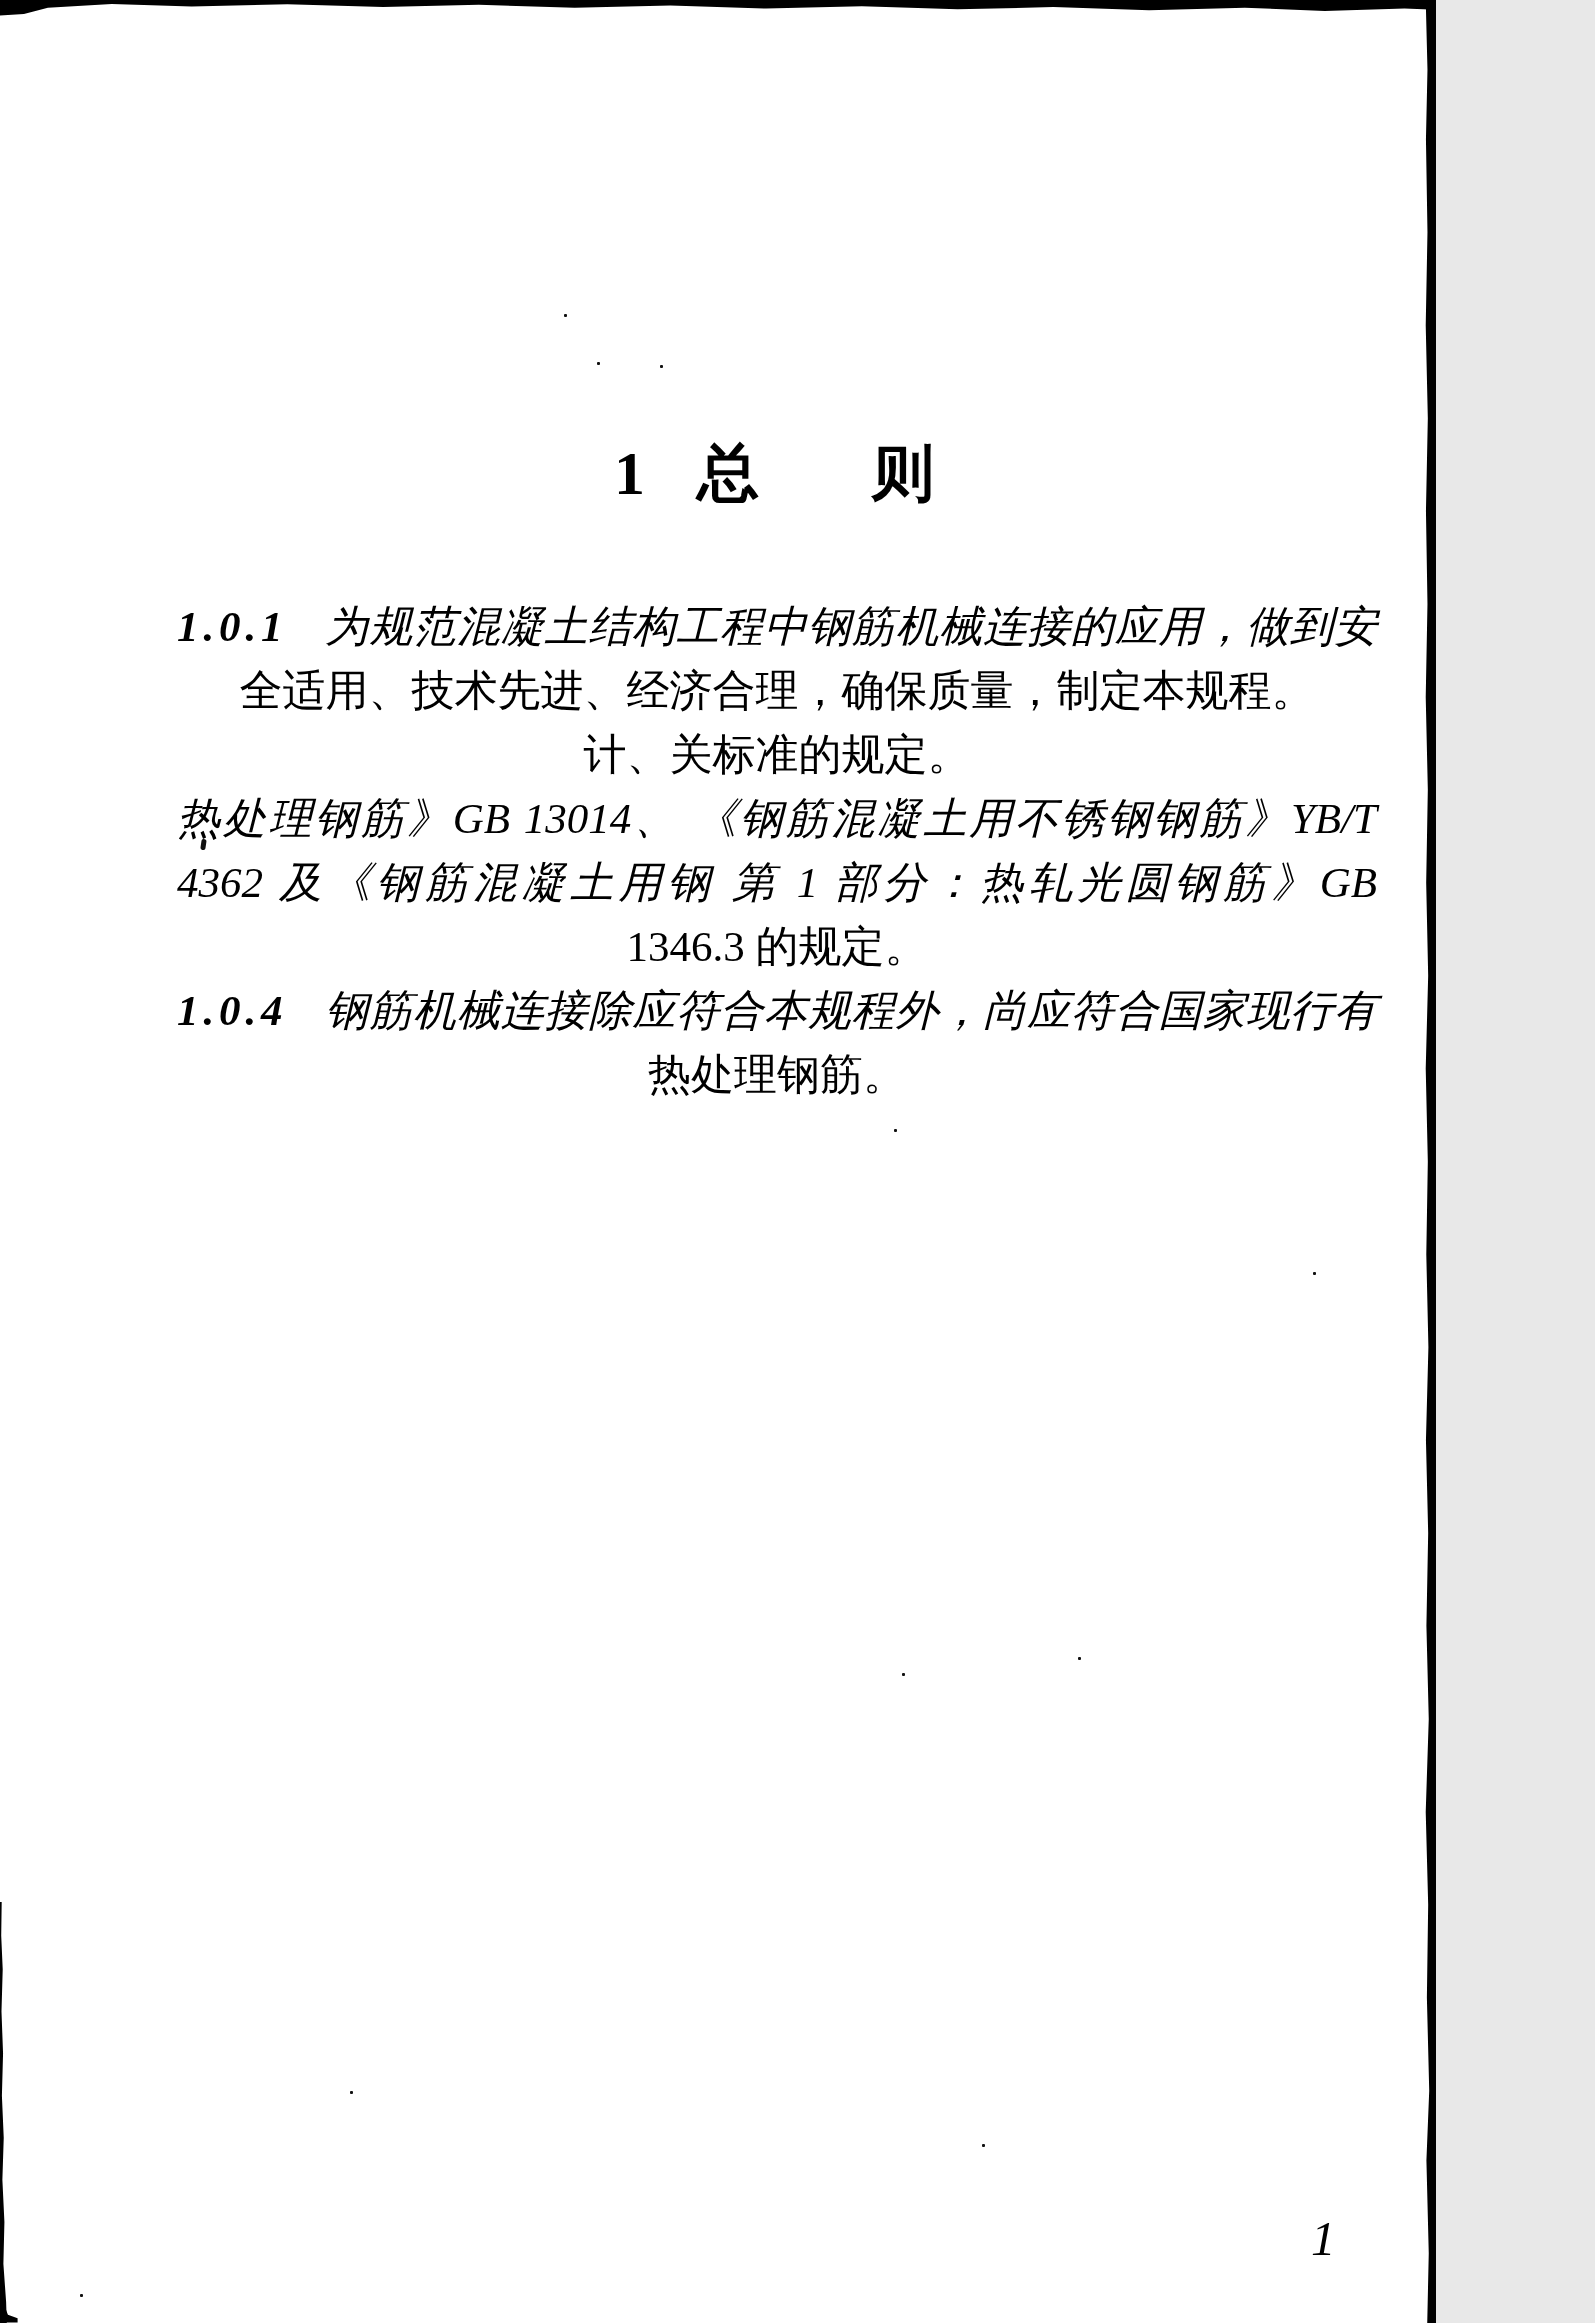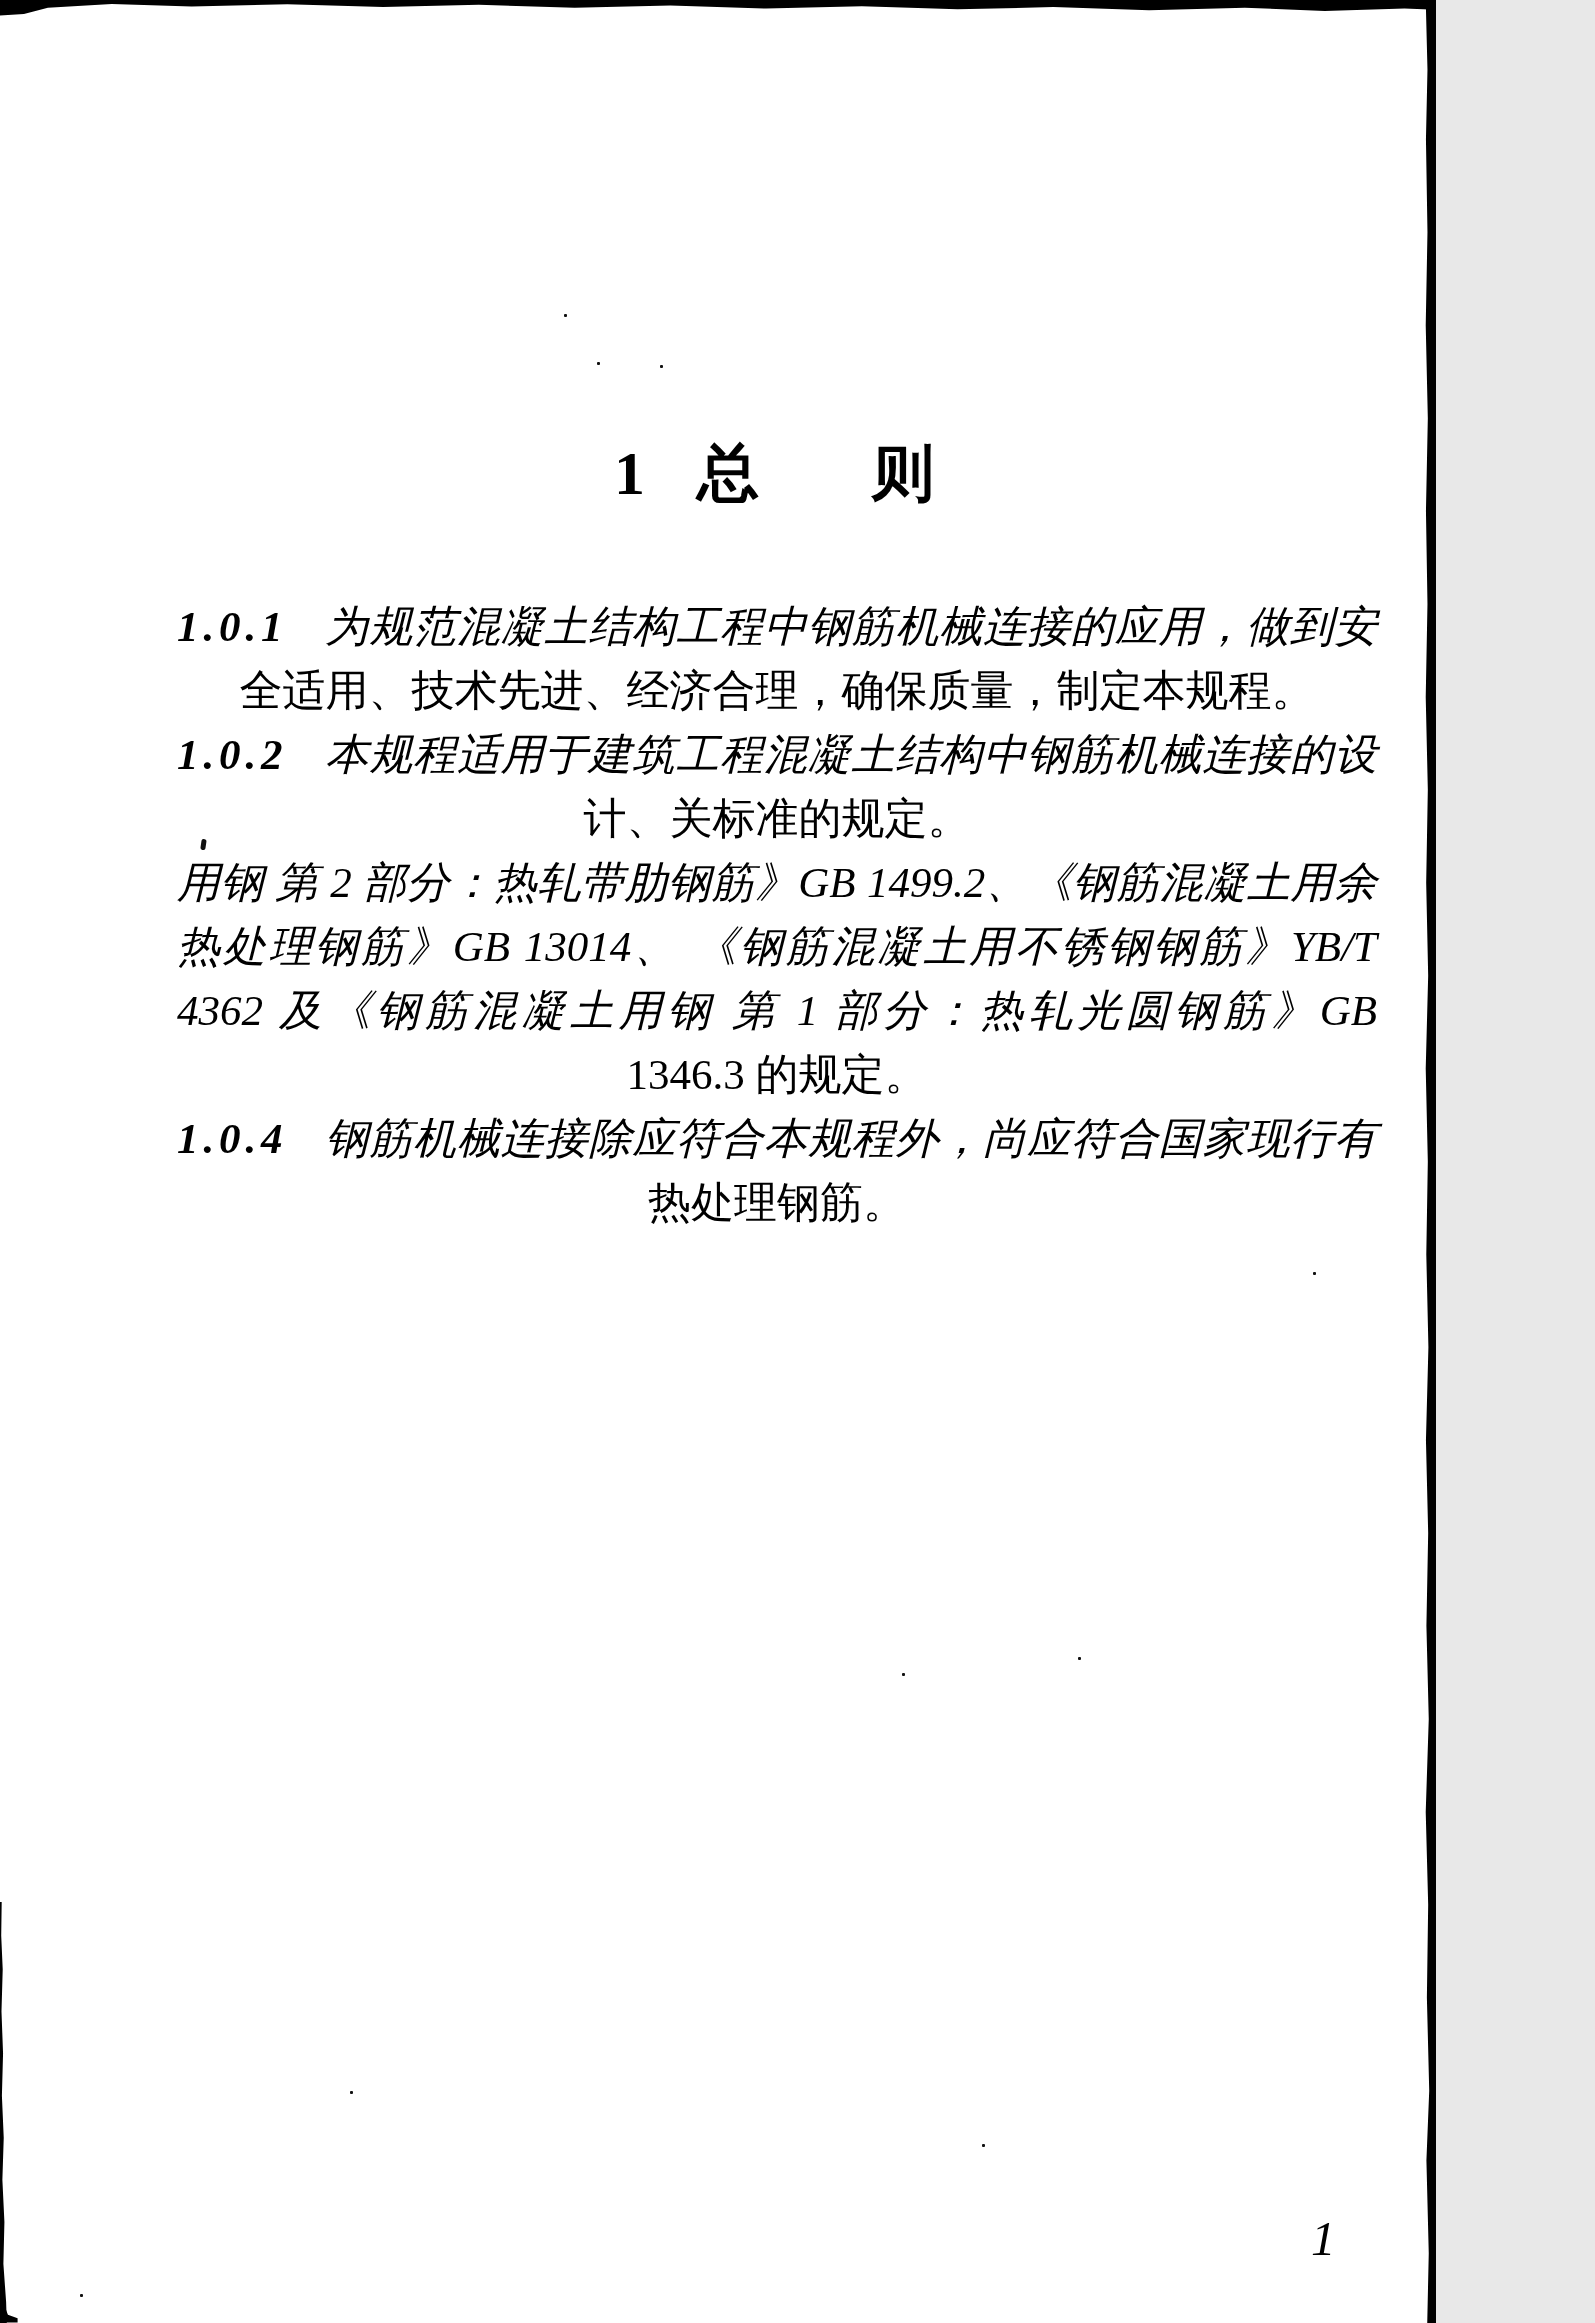--- a/index.html
+++ b/index.html
@@ -95,23 +95,21 @@
   <div class="speck" style="left:982px; top:2144px;"></div>
   <div class="speck" style="left:80px; top:2294px;"></div>
 
   <div class="chapter-title">
     <span class="t-num">1</span><span class="t-c1">总</span><span class="t-c2">则</span>
   </div>
 
   <div class="body-text">
     <div class="clause-line jl"><span class="clause-num">1.0.1</span><span>为规范混凝土结构工程中钢筋机械连接的应用，做到安</span></div>
     <div class="clause-line pl"><span class="clause-num"></span><span>全适用、技术先进、经济合理，确保质量，制定本规程。</span></div>
-    <div class="clause-line jl"><span class="clause-num">1.0.2</span><span>本规程适用于建筑工程混凝土结构中钢筋机械连接的设</span></div>
     <div class="clause-line pl"><span class="clause-num"></span><span>计、关标准的规定。</span></div>
-    <div class="clause-line jl"><span class="clause-num"></span><span>用钢 第 2 部分：热轧带肋钢筋》GB 1499.2、《钢筋混凝土用余</span></div>
     <div class="clause-line jl"><span class="clause-num"></span><span>热处理钢筋》GB 13014、 《钢筋混凝土用不锈钢钢筋》YB/T</span></div>
     <div class="clause-line jl"><span class="clause-num"></span><span>4362 及《钢筋混凝土用钢 第 1 部分：热轧光圆钢筋》GB</span></div>
     <div class="clause-line pl"><span class="clause-num"></span><span>1346.3 的规定。</span></div>
     <div class="clause-line jl"><span class="clause-num">1.0.4</span><span>钢筋机械连接除应符合本规程外，尚应符合国家现行有</span></div>
     <div class="clause-line pl"><span class="clause-num"></span><span>热处理钢筋。</span></div>
   </div>
 
   <div class="page-number">1</div>
 
 </div>

